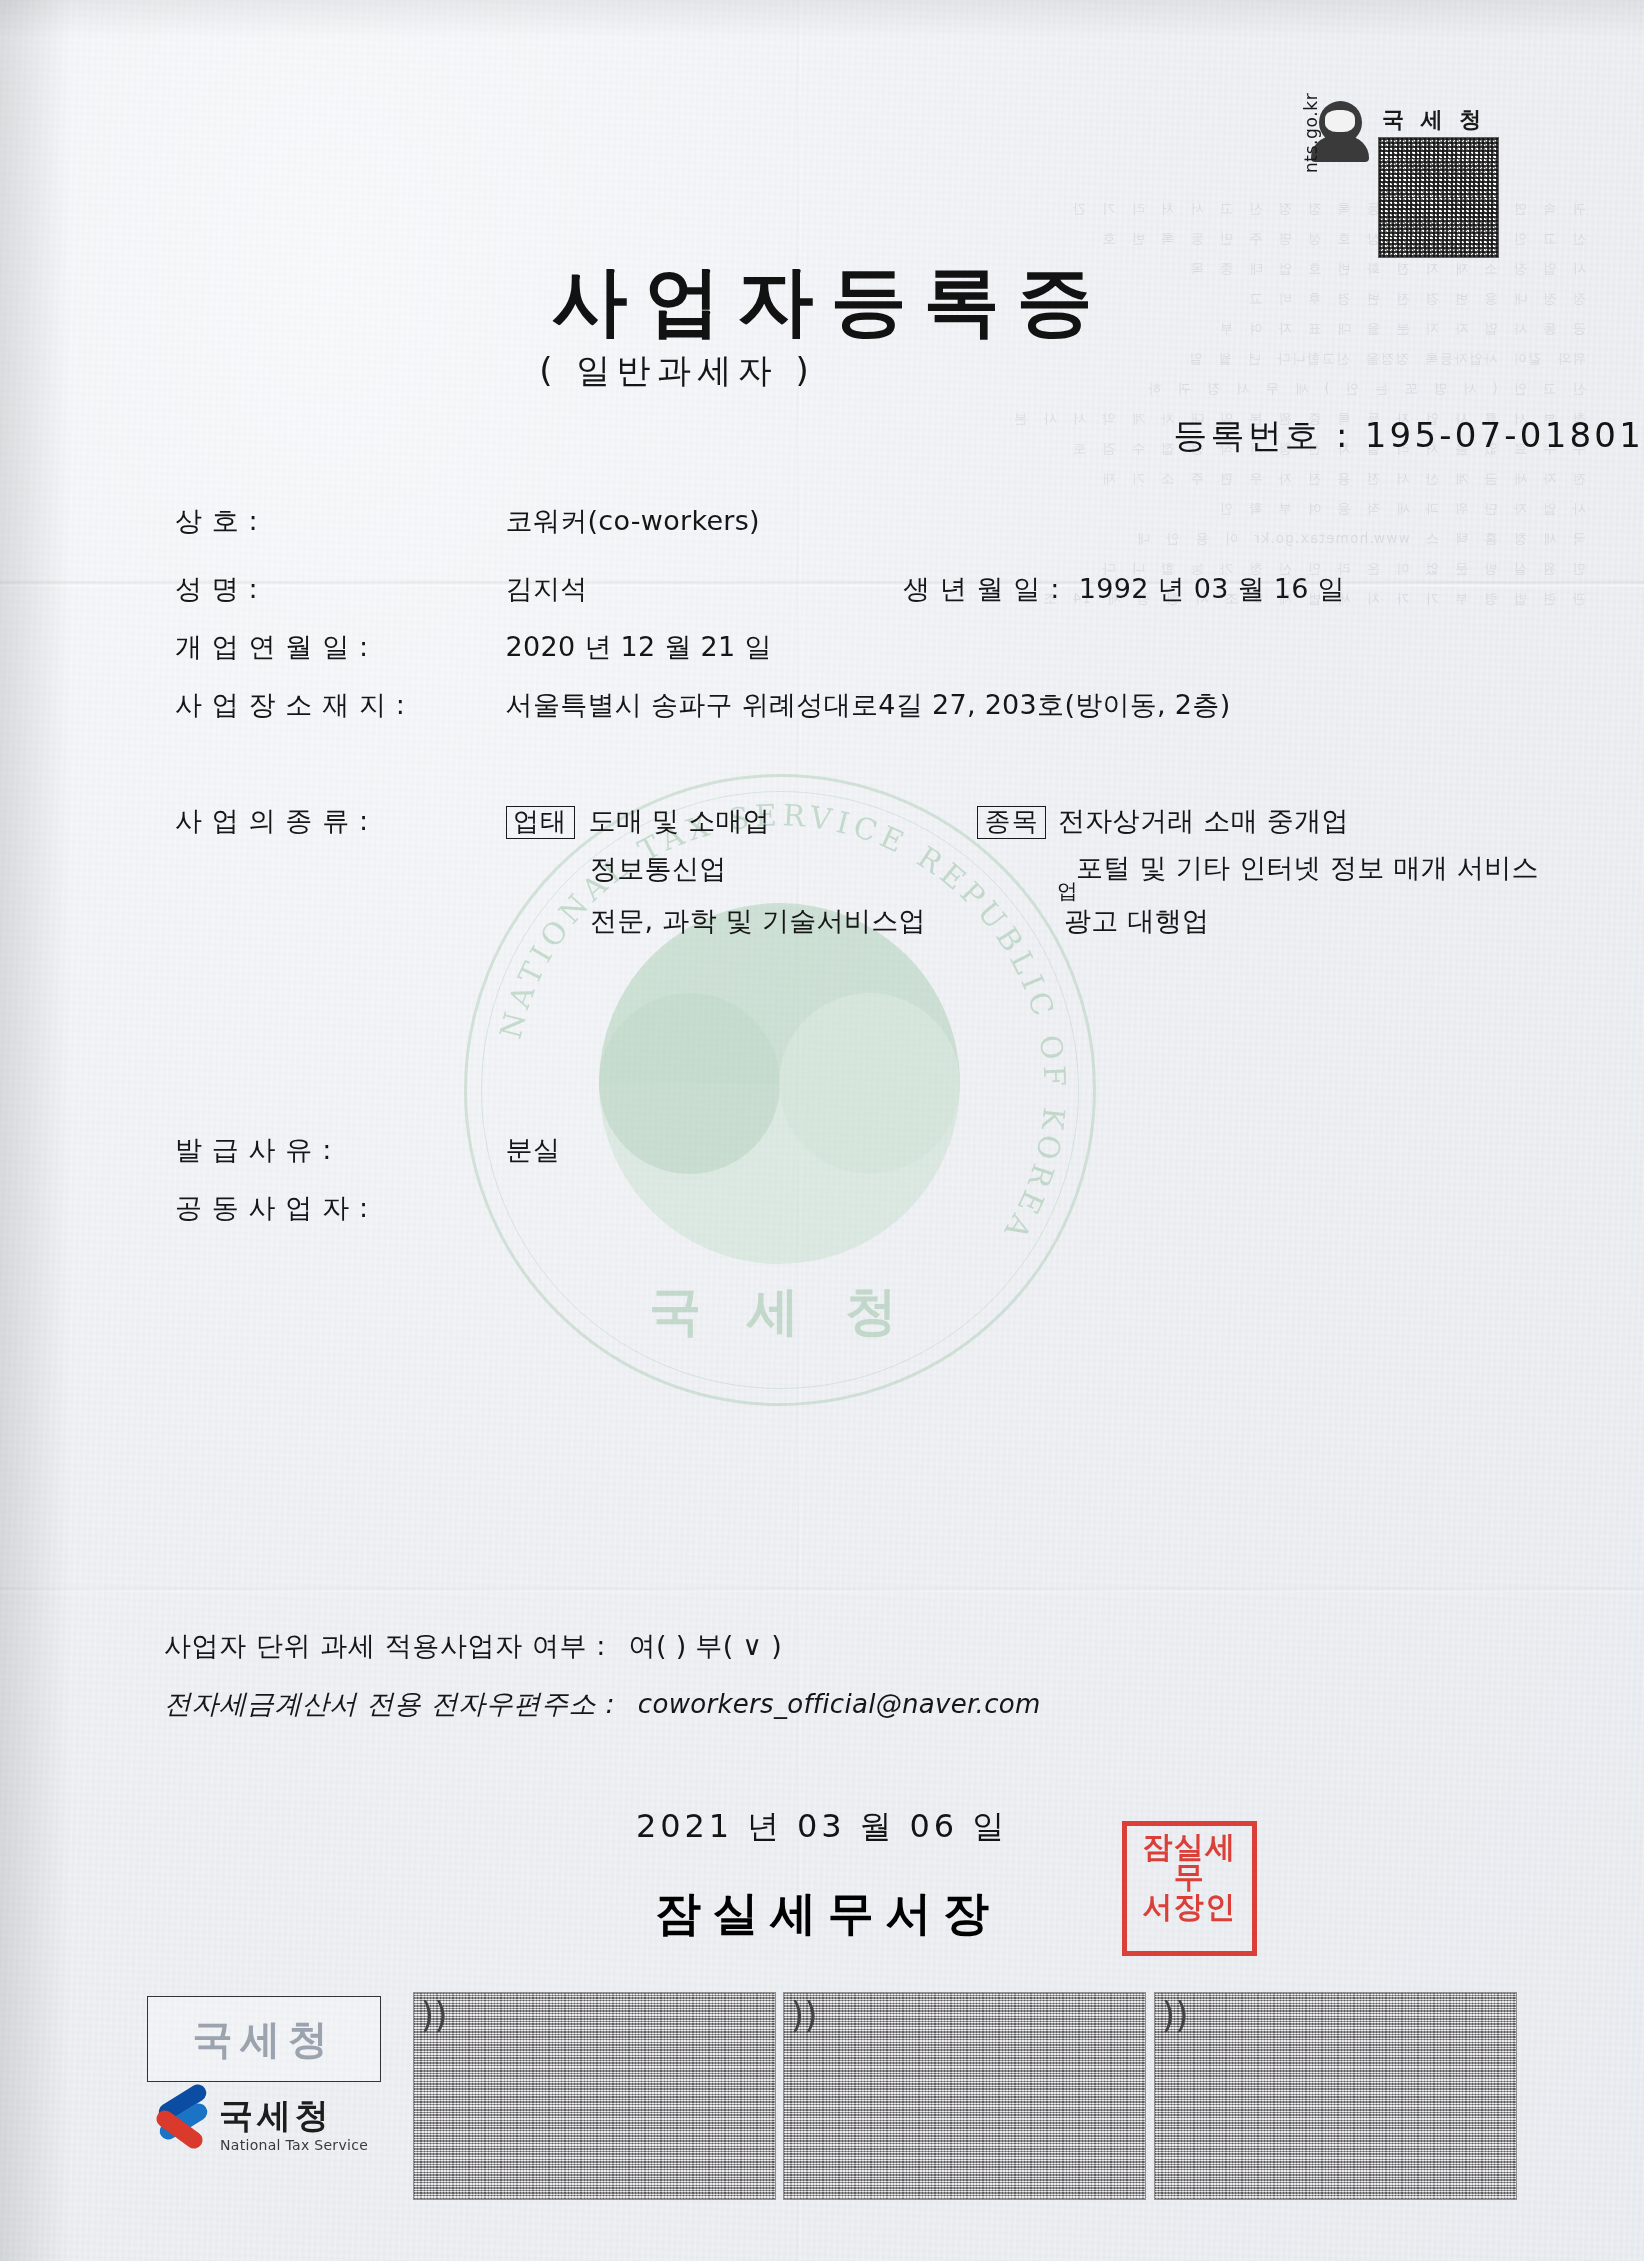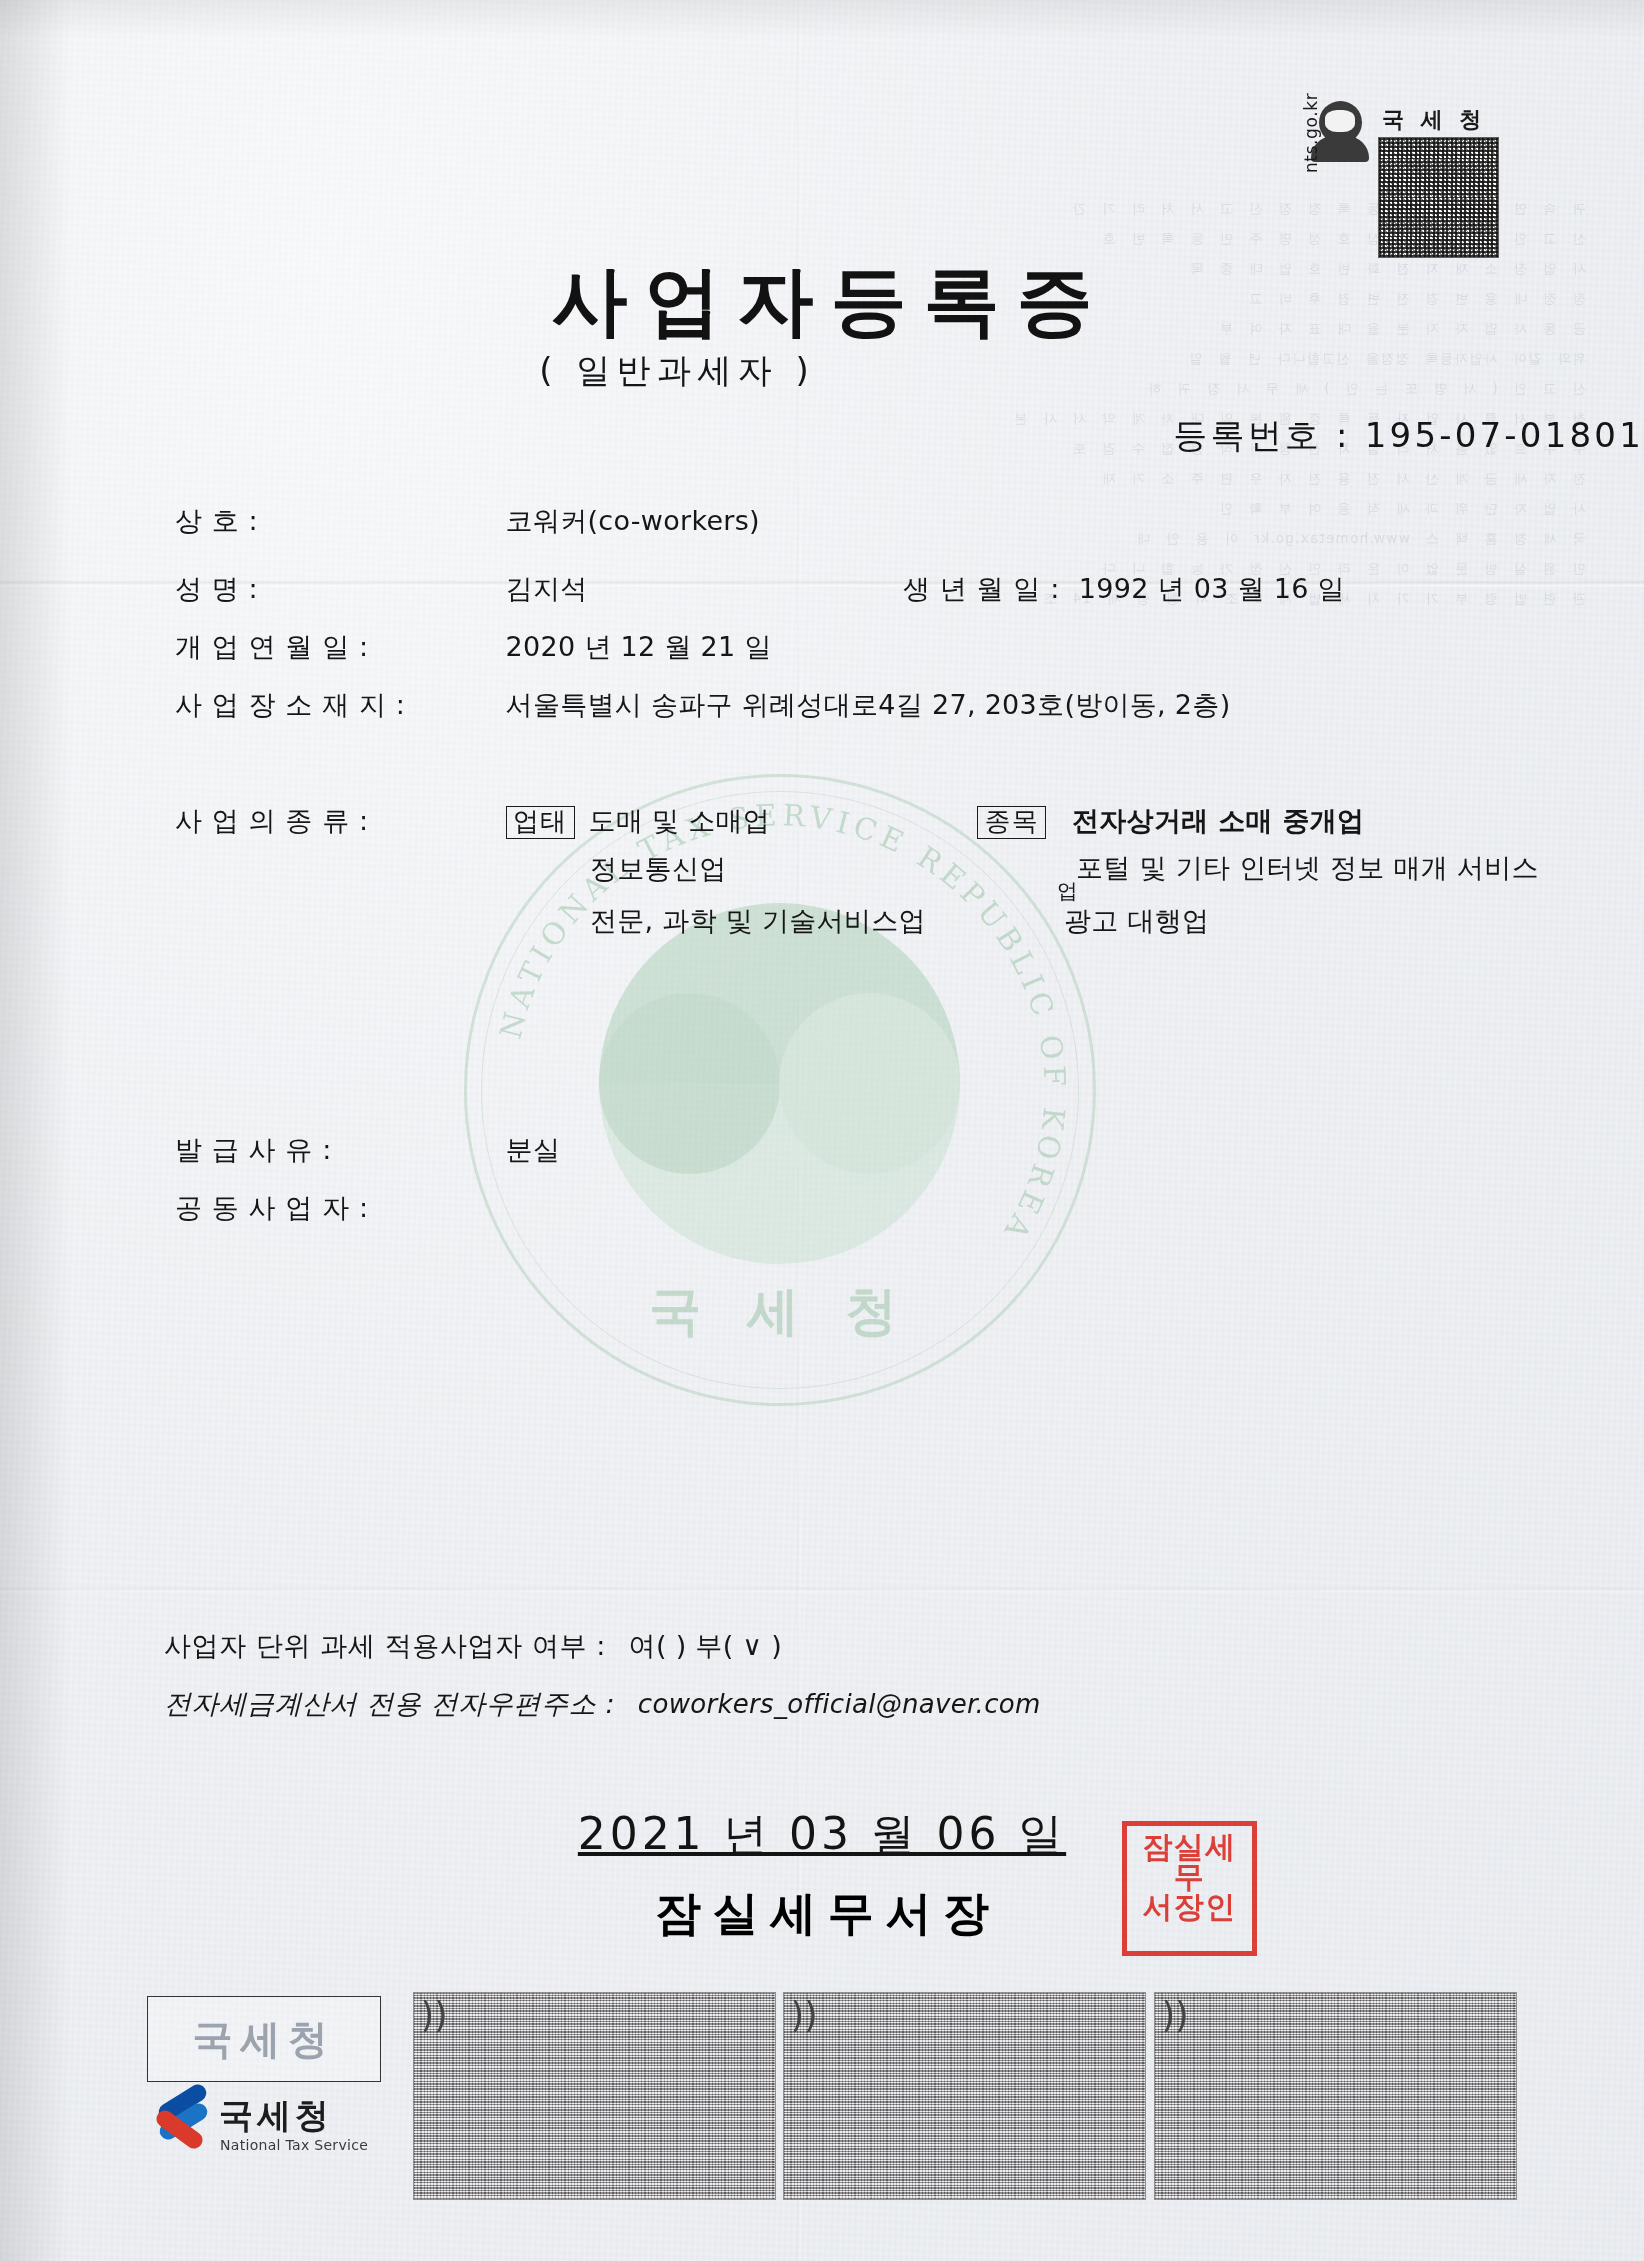--- a/index.html
+++ b/index.html
@@ -255,24 +255,23 @@
     color: #8ebd9a;
   }
 
   
   .date-line {
     position: absolute;
     top: 1805px;
     left: 0;
     width: 1644px;
     text-align: center;
-    font-size: 44px;
+    font-size: 32px;
     letter-spacing: 3.9px;
     color: #141414;
-    text-decoration: underline;
   }
   .issuer {
     position: absolute;
     top: 1883px;
     left: 0;
     width: 1644px;
     text-align: center;
     font-size: 46px;
     font-weight: bold;
     letter-spacing: 11.6px;
@@ -475,21 +474,21 @@
     <span class="val">서울특별시 송파구 위례성대로4길 27, 203호(방이동, 2층)</span>
   </div>
 
   <div class="field" style="top:803px; left:164px;">
     <span class="lbl label-spread-3">사 업 의 종 류 :</span>
     <span class="boxed">업태</span>
     <span class="val" style="margin-left:5px;">도매 및 소매업</span>
   </div>
   <div class="field" style="top:803px; left:977px;">
     <span class="boxed">종목</span>
-    <span class="val" style="margin-left:17px;font-weight:bold;">전자상거래 소매 중개업</span>
+    <span class="val" style="margin-left:3px;">전자상거래 소매 중개업</span>
   </div>
 
   <div class="field" style="top:851px; left:590px;">
     <span class="val">정보통신업</span>
   </div>
   <div class="field" style="top:850px; left:1076px; font-size:27px;">
     <span class="val">포털 및 기타 인터넷 정보 매개 서비스</span>
   </div>
   <div class="field" style="top:877px; left:1057px; font-size:20.6px;">
     <span class="val">업</span>

